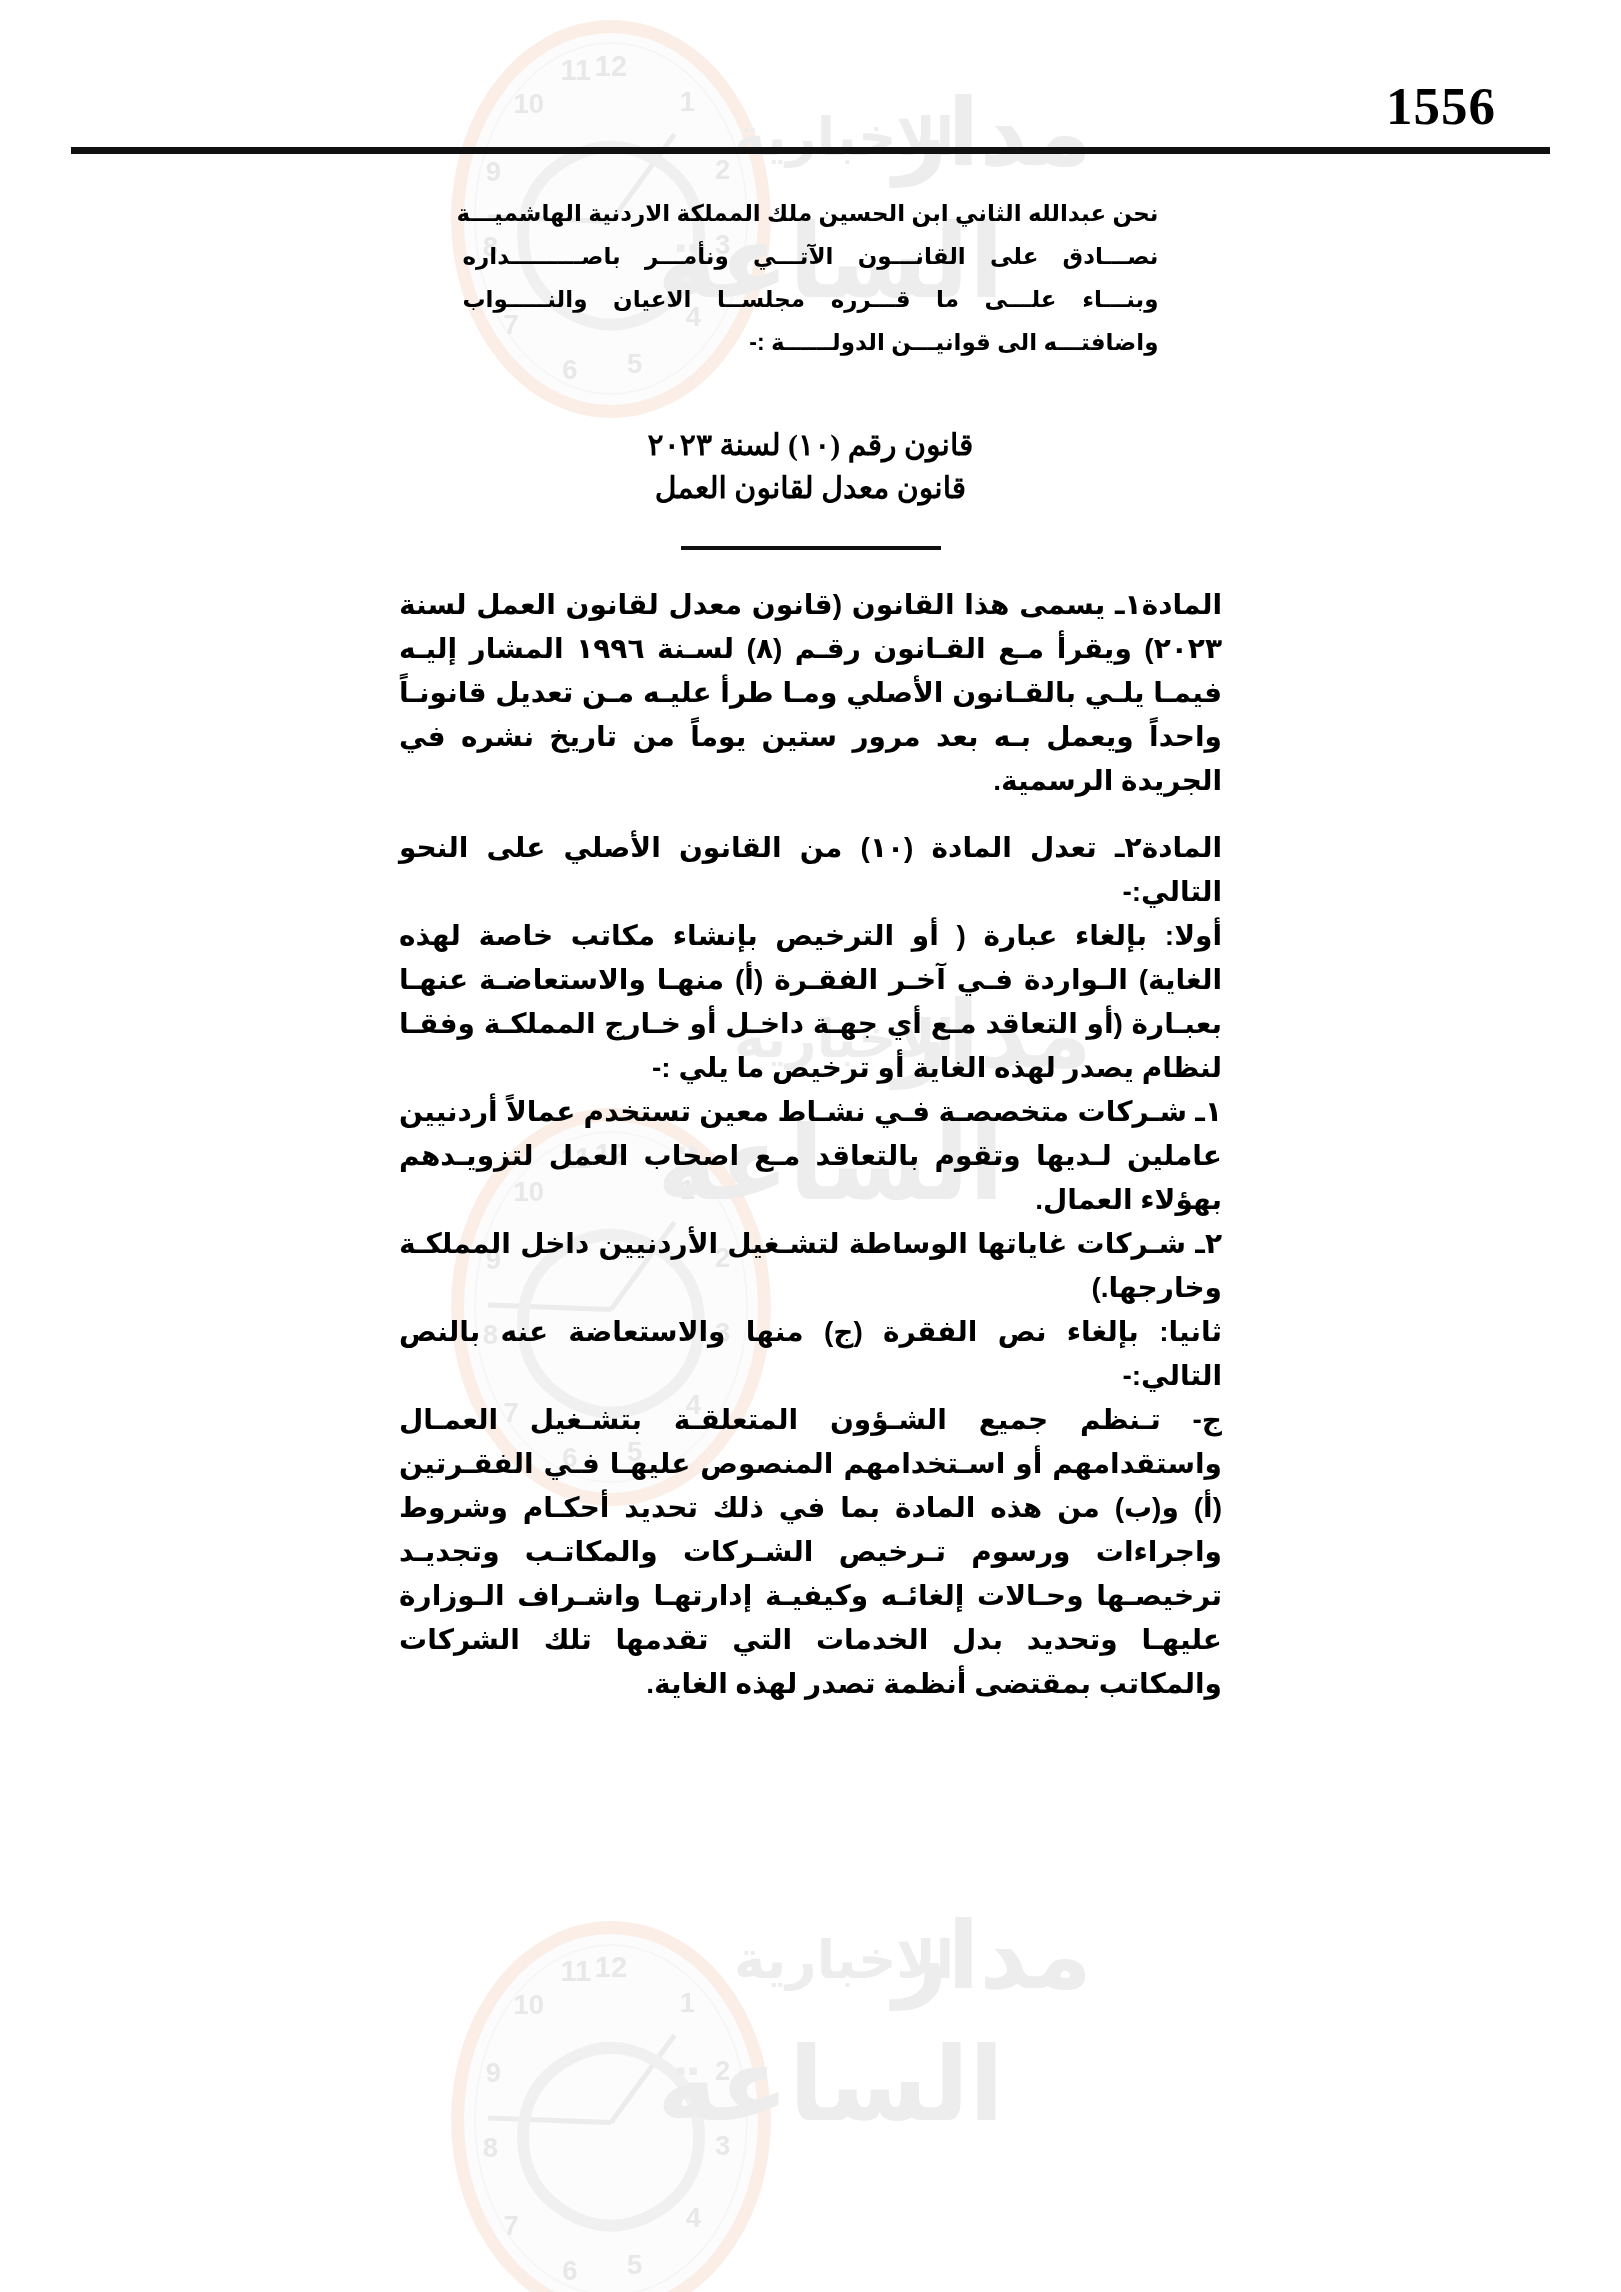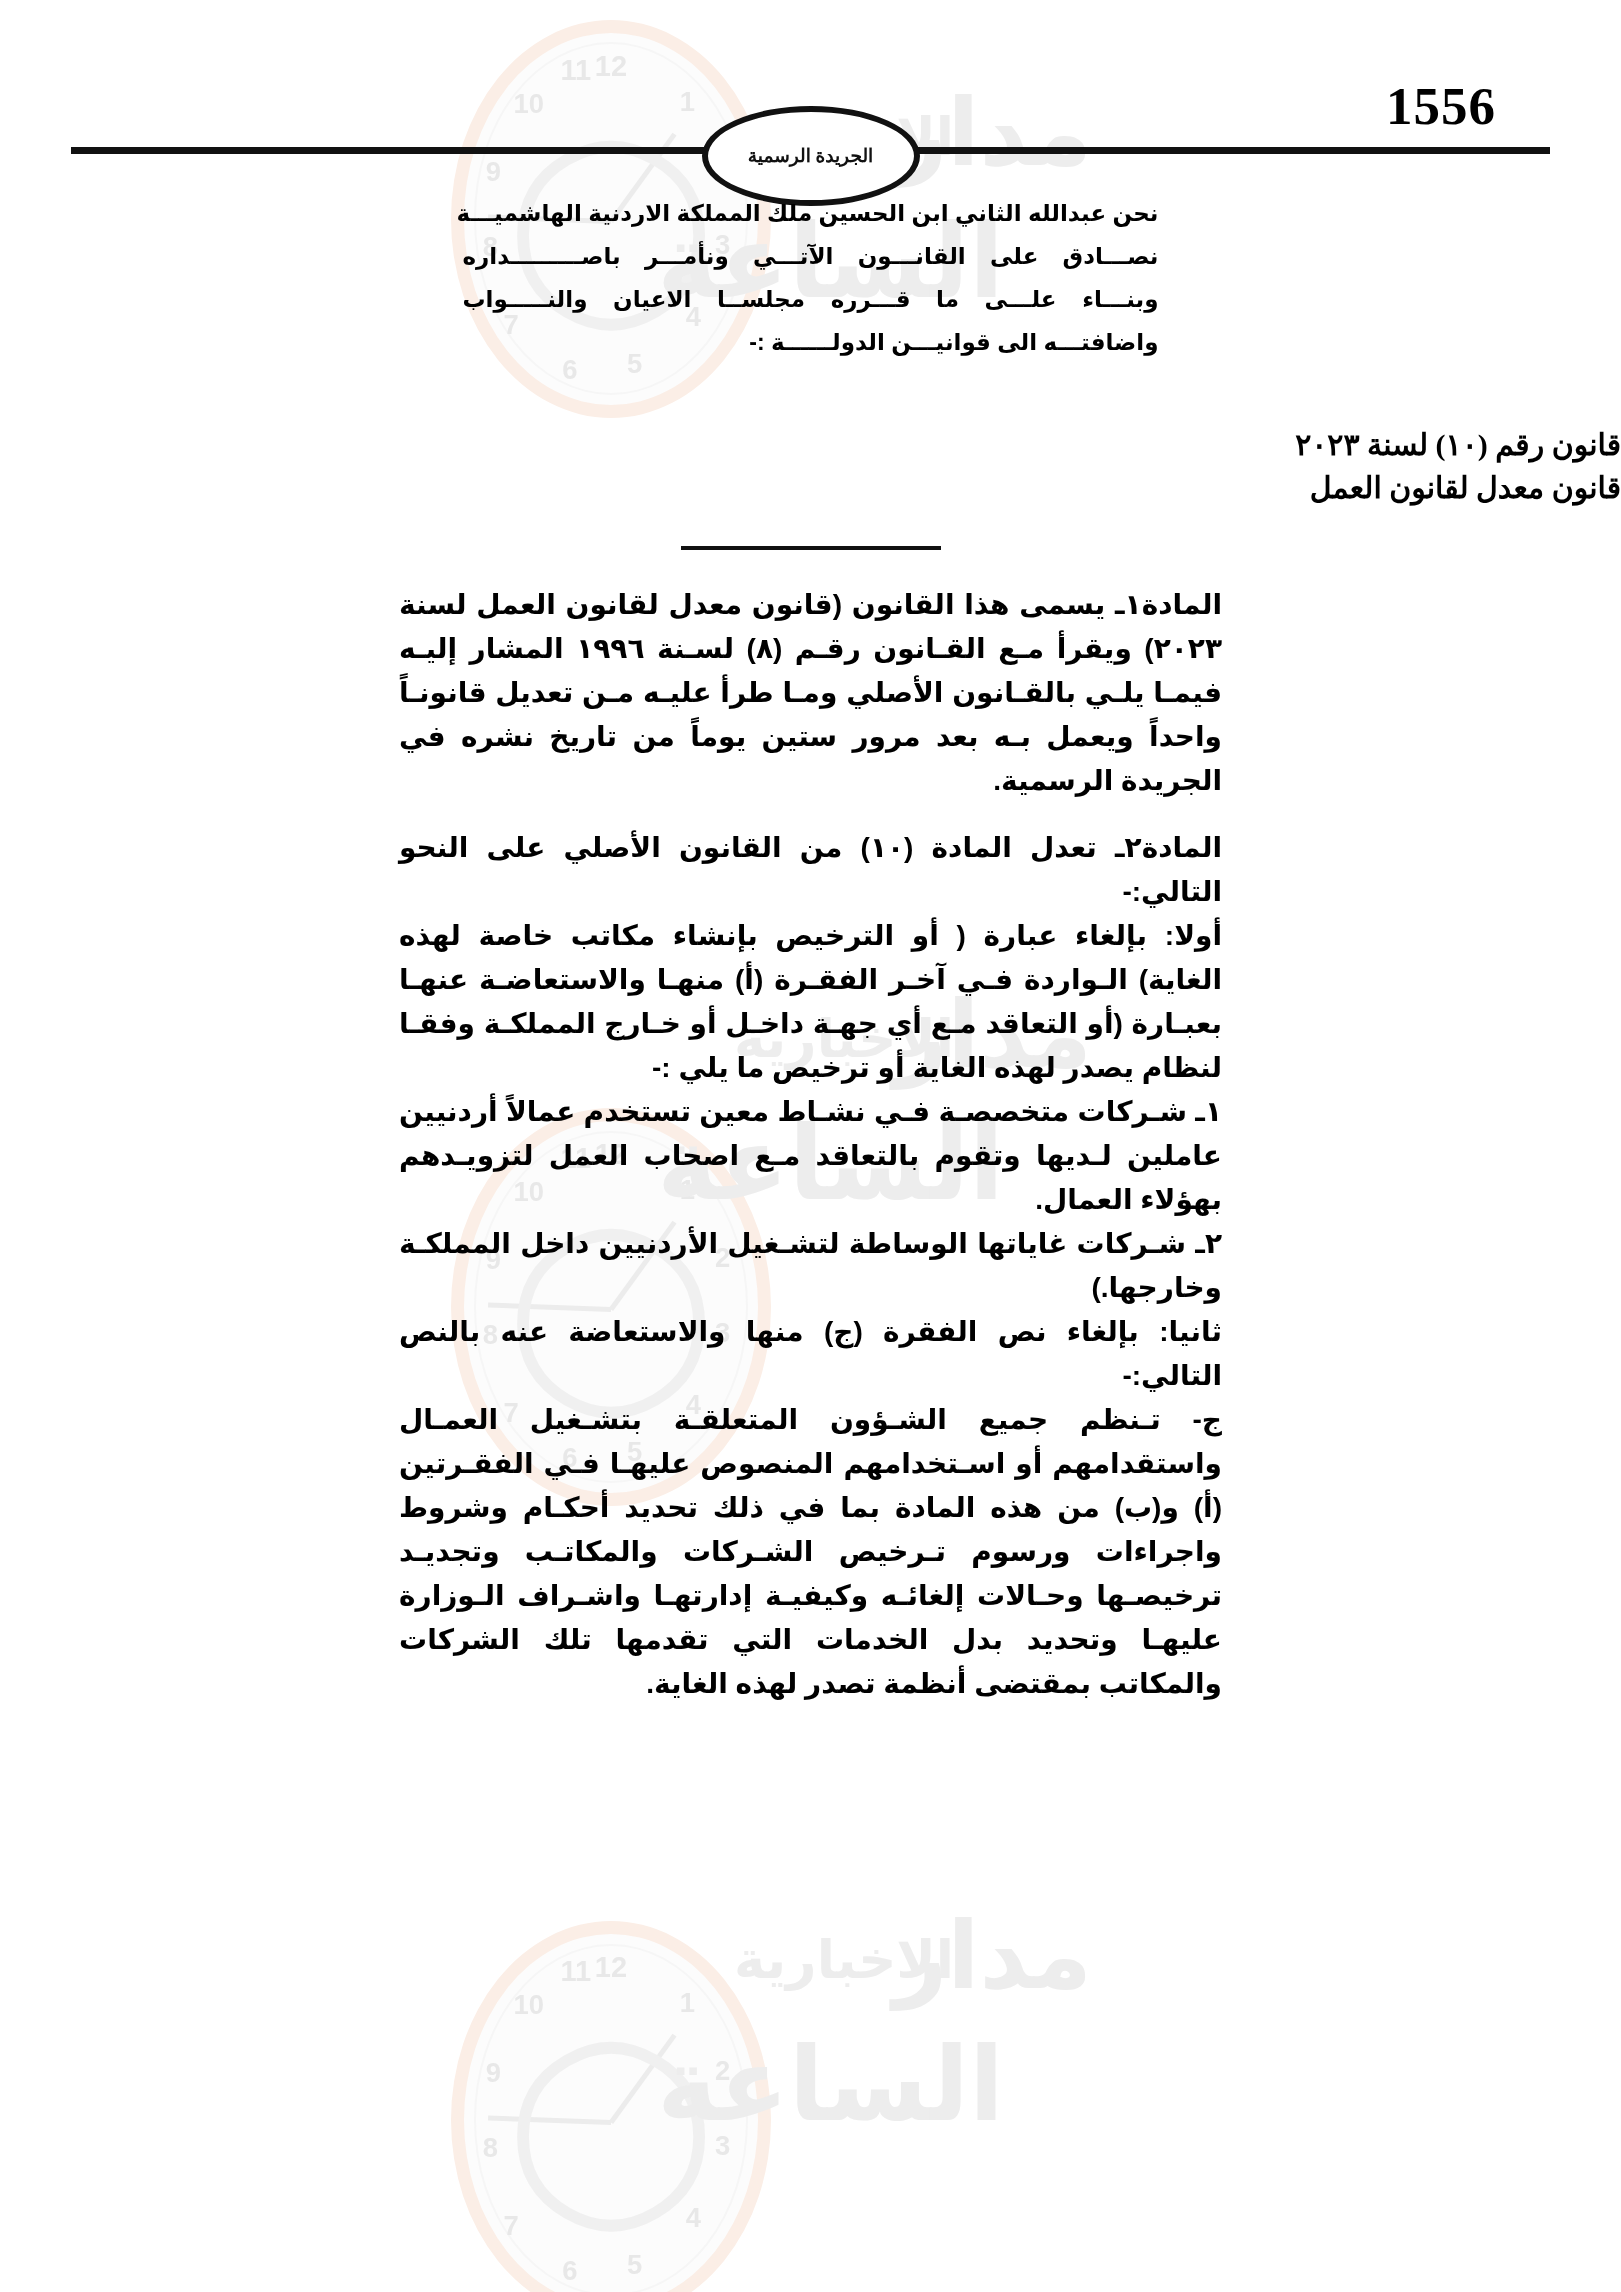--- a/index.html
+++ b/index.html
@@ -131,20 +131,21 @@
     font-weight: bold;
     line-height: 43px;
     text-align: justify;
     text-align-last: justify;
     white-space: nowrap;
     letter-spacing: 0px;
   }
 
   .law-title {
     margin-top: 59px;
+    text-align: center;
   }
   .law-title-line {
     font-family: "Liberation Serif", "DejaVu Serif", serif;
     font-size: 30px;
     font-weight: bold;
     line-height: 43px;
   }
 
   .divider {
     width: 260px;
@@ -242,23 +243,20 @@
     <div class="wm-text" style="top:1104px; right:617px; font-size:102px;">الساعة</div>
 
     <div class="wm-text" style="top:1901px; right:529px; font-size:94px;">مدار</div>
     <div class="wm-text" style="top:1929px; right:667px; font-size:53px;">الاخبارية</div>
     <div class="wm-text" style="top:2025px; right:617px; font-size:102px;">الساعة</div>
   </div>
 
   <div class="header">
     <div class="folio">1556</div>
     <div class="rule"></div>
-    <div class="ellipse">
-      <span class="ellipse-label">الجريدة الرسمية</span>
-    </div>
   </div>
 
   <div class="body">
 
     <div class="preamble">
       <div class="pre-line">نحن عبدالله الثاني ابن الحسين ملك المملكة الاردنية الهاشميـــة</div>
       <div class="pre-line">نصـــادق على القانـــون الآتـــي ونأمـــر باصـــــــــداره</div>
       <div class="pre-line">وبنـــاء علـــى ما قـــرره مجلســا الاعيان والنـــــواب</div>
       <div class="pre-line" style="text-align-last:right;">واضافتـــه الى قوانيـــن الدولــــــة :-</div>
     </div>

